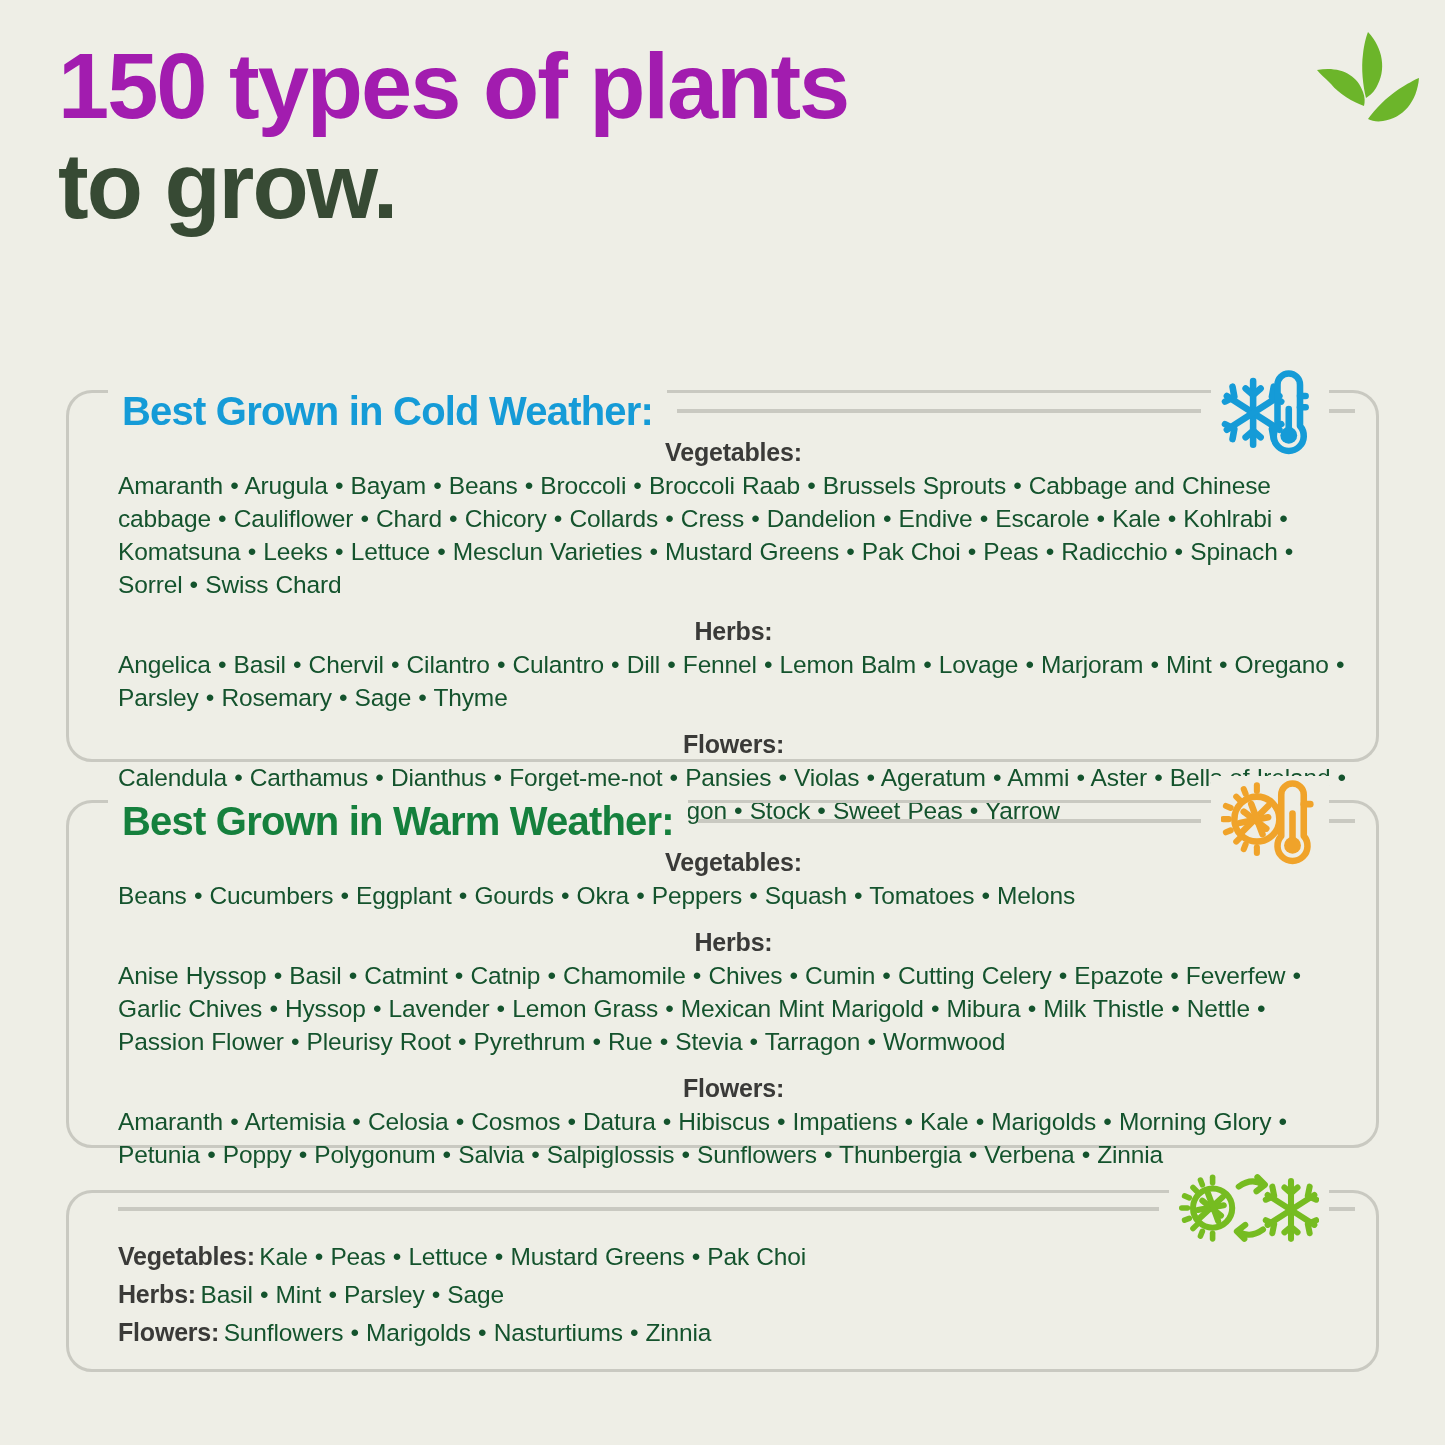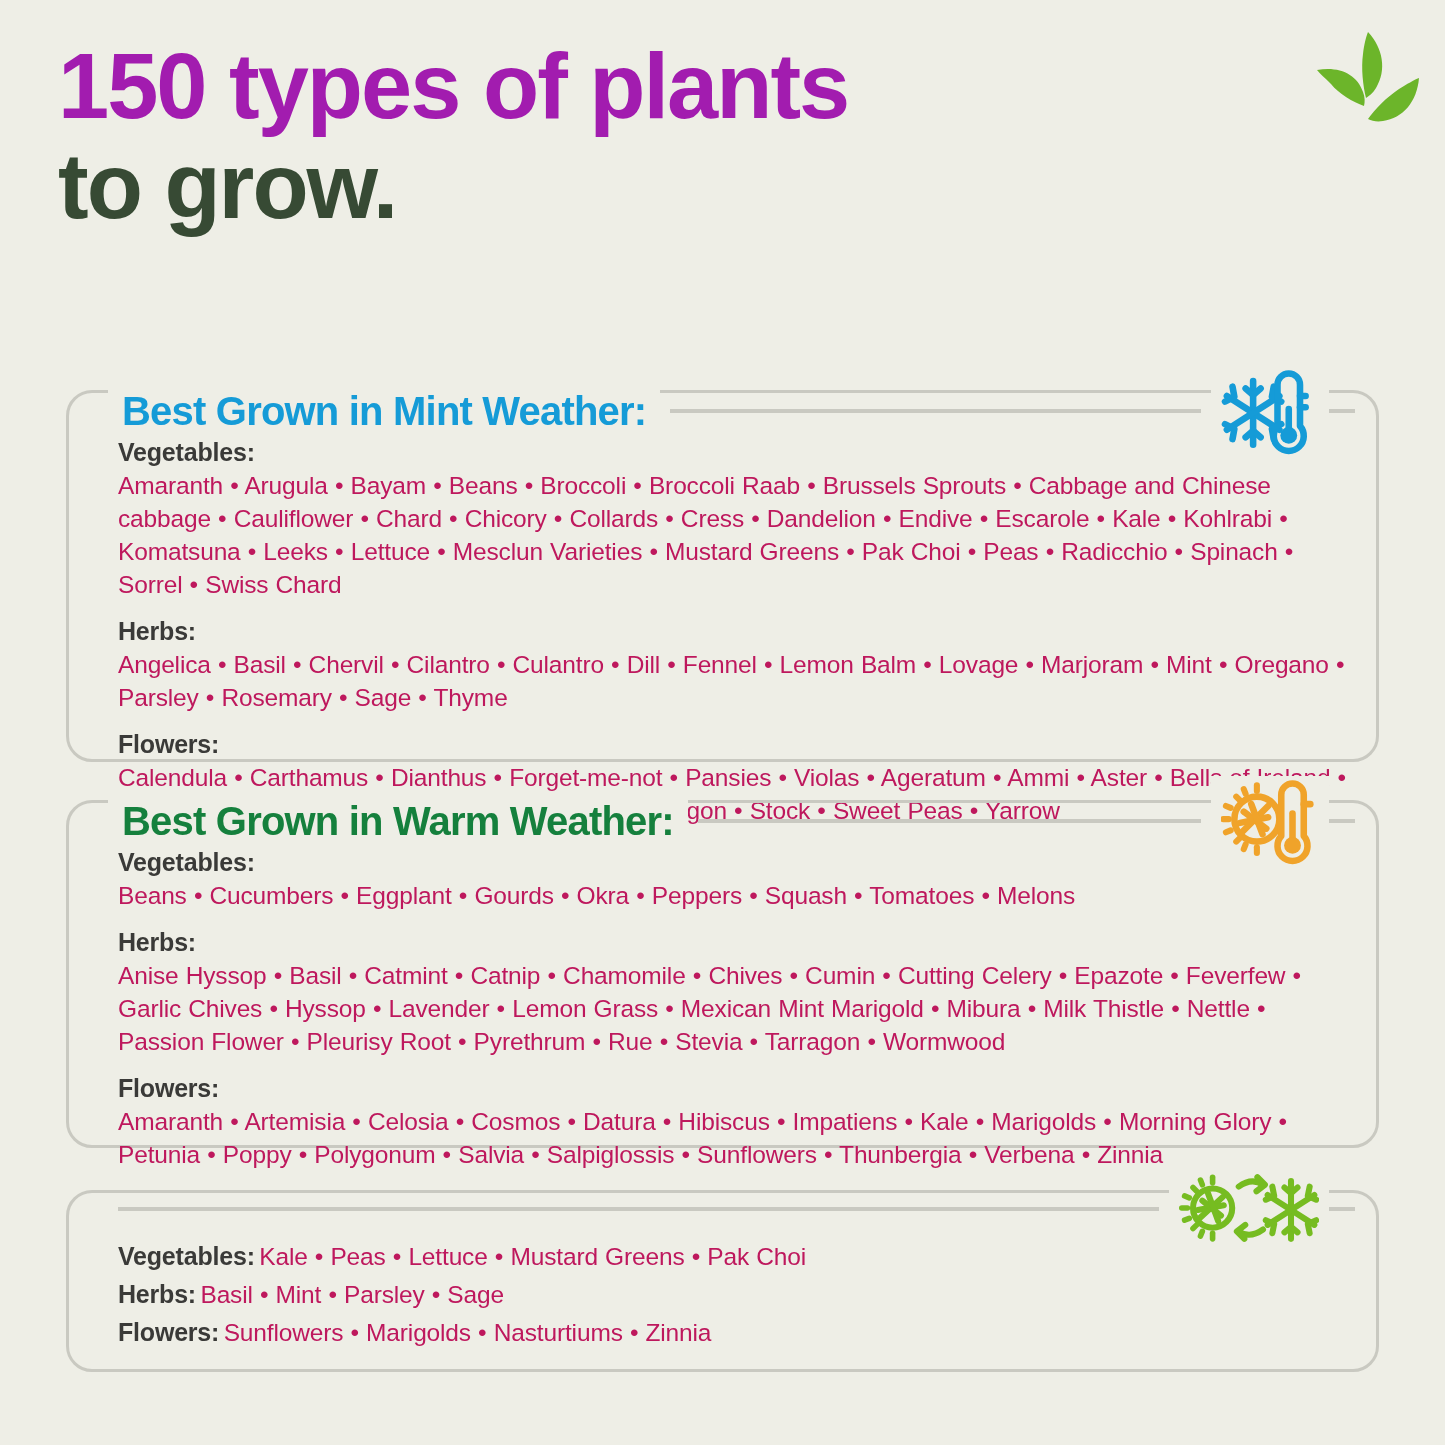--- a/index.html
+++ b/index.html
@@ -109,25 +109,26 @@
 
   .group { margin-bottom: 14px; }
   .group:last-child { margin-bottom: 0; }
 
   .group-label {
     font-weight: bold;
     font-size: 25px;
     line-height: 33px;
     color: #3a3a38;
     letter-spacing: -0.2px;
+    text-align: center;
   }
   .group-items {
     font-size: 24.5px;
     line-height: 33px;
-    color: #be185d;
+    color: #14532d;
     letter-spacing: -0.15px;
     word-spacing: 0.5px;
   }
 
   
   .group-inline { margin-bottom: 5px; }
   .group-inline .group-label {
     display: inline;
     font-size: 25px;
   }
@@ -149,21 +150,21 @@
 <div class="logo-leaves">
   <svg viewBox="0 0 110 112" width="110" height="112">
     <path d="M55 6 C70 22 74 44 63 62 C60 67 56 70 53 72 C50 60 48 42 50 28 C51 19 53 11 55 6 Z" fill="#6cb52a"></path>
     <path d="M4 44 C26 40 44 48 50 66 C52 71 52 76 51 80 C40 76 26 68 18 58 C12 52 7 48 4 44 Z" fill="#6cb52a"></path>
     <path d="M106 52 C104 76 90 92 70 95 C64 96 59 95 55 93 C62 83 74 71 86 63 C94 58 101 54 106 52 Z" fill="#6cb52a"></path>
   </svg>
 </div>
 
 <div class="card" id="card-cold"></div>
 <div class="section-head" id="head-cold">
-  <div class="section-title title-cold">Best Grown in Mint Weather:</div>
+  <div class="section-title title-cold">Best Grown in Cold Weather:</div>
   <div class="dash-line"></div>
   <div class="head-icon">
     <svg viewBox="0 0 104 96" width="98" height="90">
       <g stroke="#159bd7" stroke-width="7" fill="none" stroke-linecap="round" stroke-linejoin="round">
         <line x1="34" y1="16" x2="34" y2="84"></line>
         <line x1="6" y1="32" x2="62" y2="68"></line>
         <line x1="62" y1="32" x2="6" y2="68"></line>
         <path d="M26 24 L34 31 L42 24"></path>
         <path d="M26 76 L34 69 L42 76"></path>
         <path d="M12 22 L14 33 L4 38"></path>

